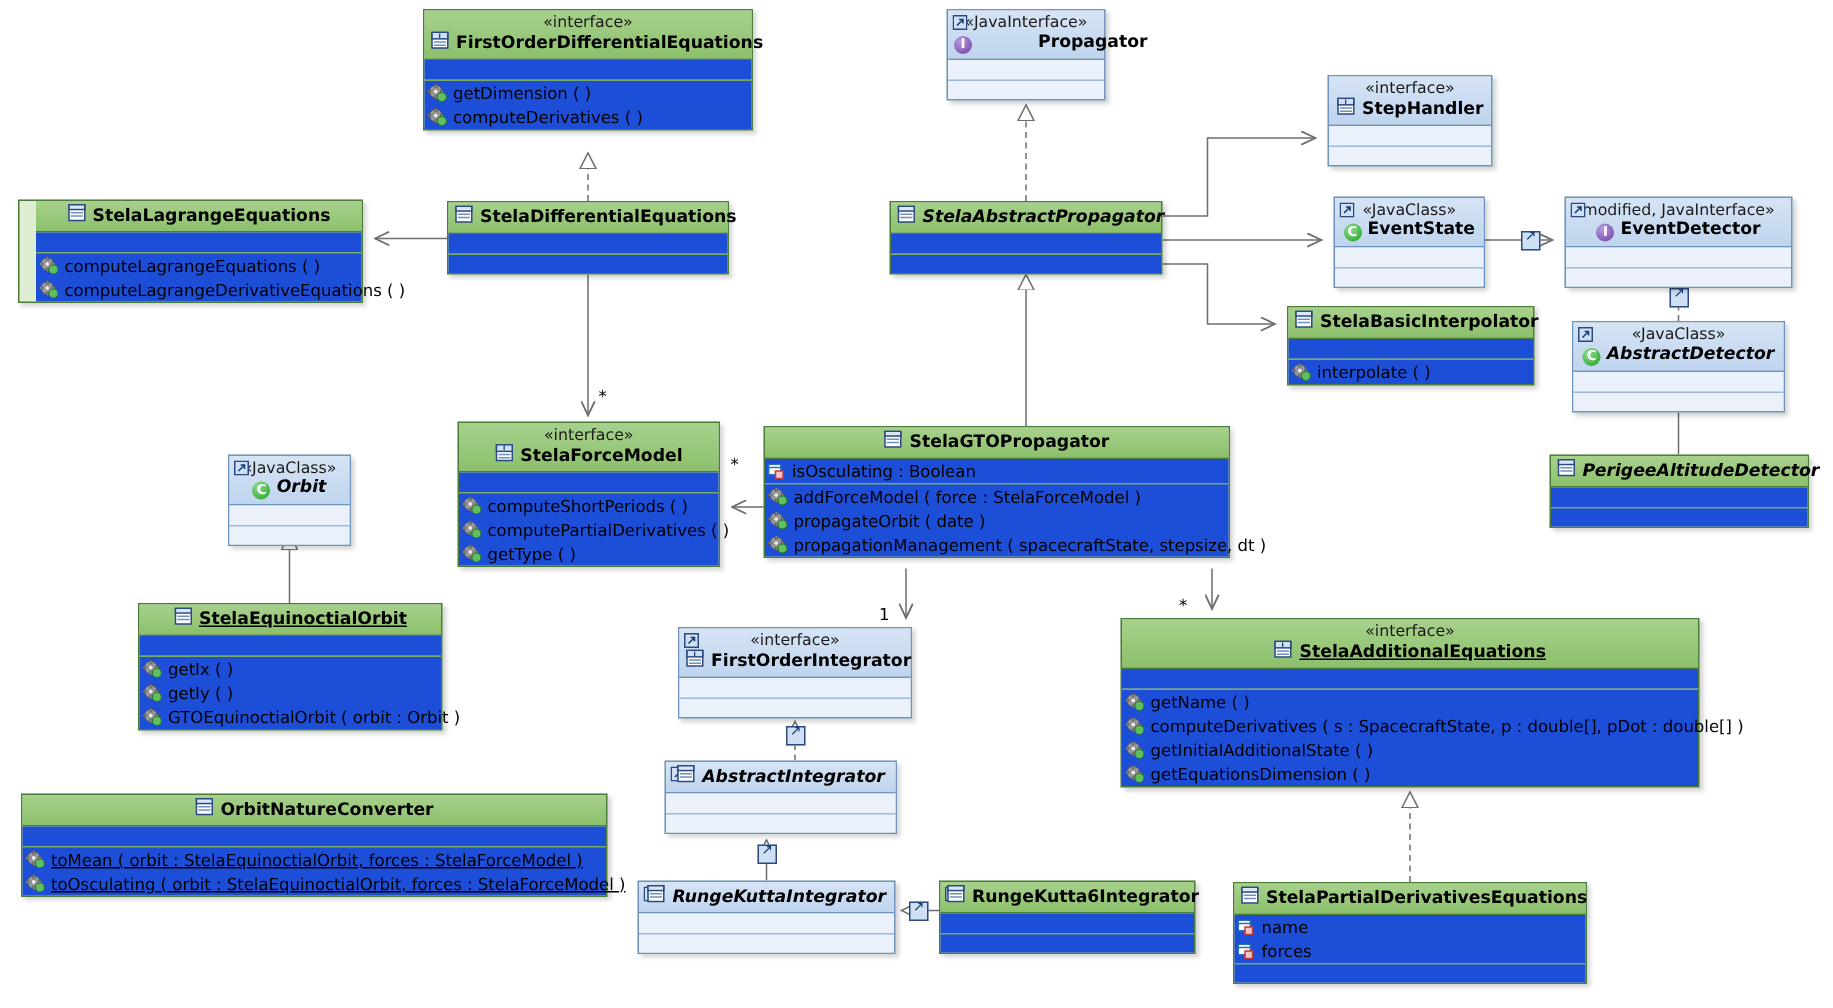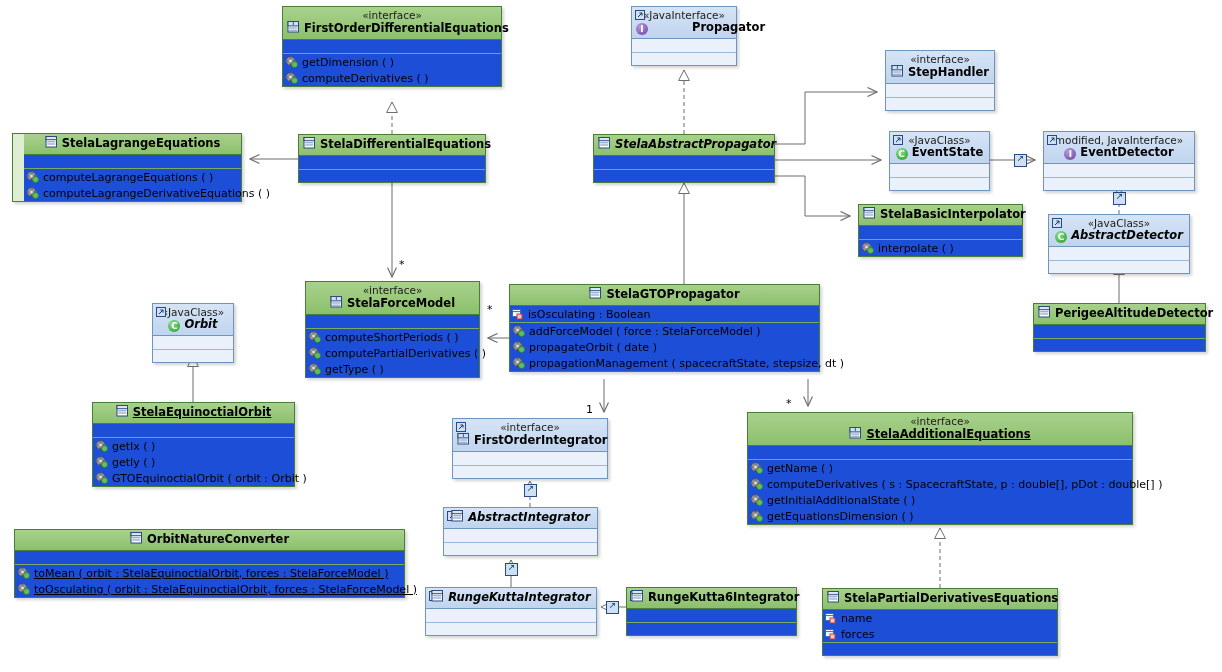--- a/index.html
+++ b/index.html
@@ -226,21 +226,21 @@
             <rect x="0.5" y="0.5" width="9" height="9" fill="#cfe0f5" stroke="#2b4b80" stroke-width="1"></rect>
             <path d="M3,7 L7,3 M4.4,3 L7,3 L7,5.6" stroke="#123a70" stroke-width="1" fill="none"></path>
           </svg></span>
         <div class="hdr">
           <span class="stereo">«JavaClass»</span>
           <span class="tname it"><span class="ic ic-jclass">C</span><span style="display:inline-block;vertical-align:1px;margin-left:4px;">AbstractDetector</span></span>
         </div>
         <div class="cmp first"></div>
         <div class="cmp"></div>
       </div>
-      <div class="cbox" style="left: 1033px; top: 303px; width: 173px;">
+      <div class="cbox" style="left: 1033px; top: 303px; width: 173px; font-style: italic;">
         <div class="hdr">
           <span class="tname"><span class="ic"><svg width="13" height="12" viewBox="0 0 13 12">
                 <rect x="1" y="0.5" width="10.5" height="10.5" fill="#ffffff" stroke="#2b4b80" stroke-width="1"></rect>
                 <rect x="1" y="0.5" width="10.5" height="3.2" fill="#dbe7f7" stroke="#2b4b80" stroke-width="1"></rect>
                 <line x1="2.2" y1="5.8" x2="10.3" y2="5.8" stroke="#6e8fc0" stroke-width="1"></line>
                 <line x1="2.2" y1="8.0" x2="10.3" y2="8.0" stroke="#6e8fc0" stroke-width="1"></line>
               </svg></span><span style="display:inline-block;vertical-align:1px;margin-left:4px;">PerigeeAltitudeDetector</span></span>
         </div>
         <div class="cmp first"></div>
         <div class="cmp"></div>

